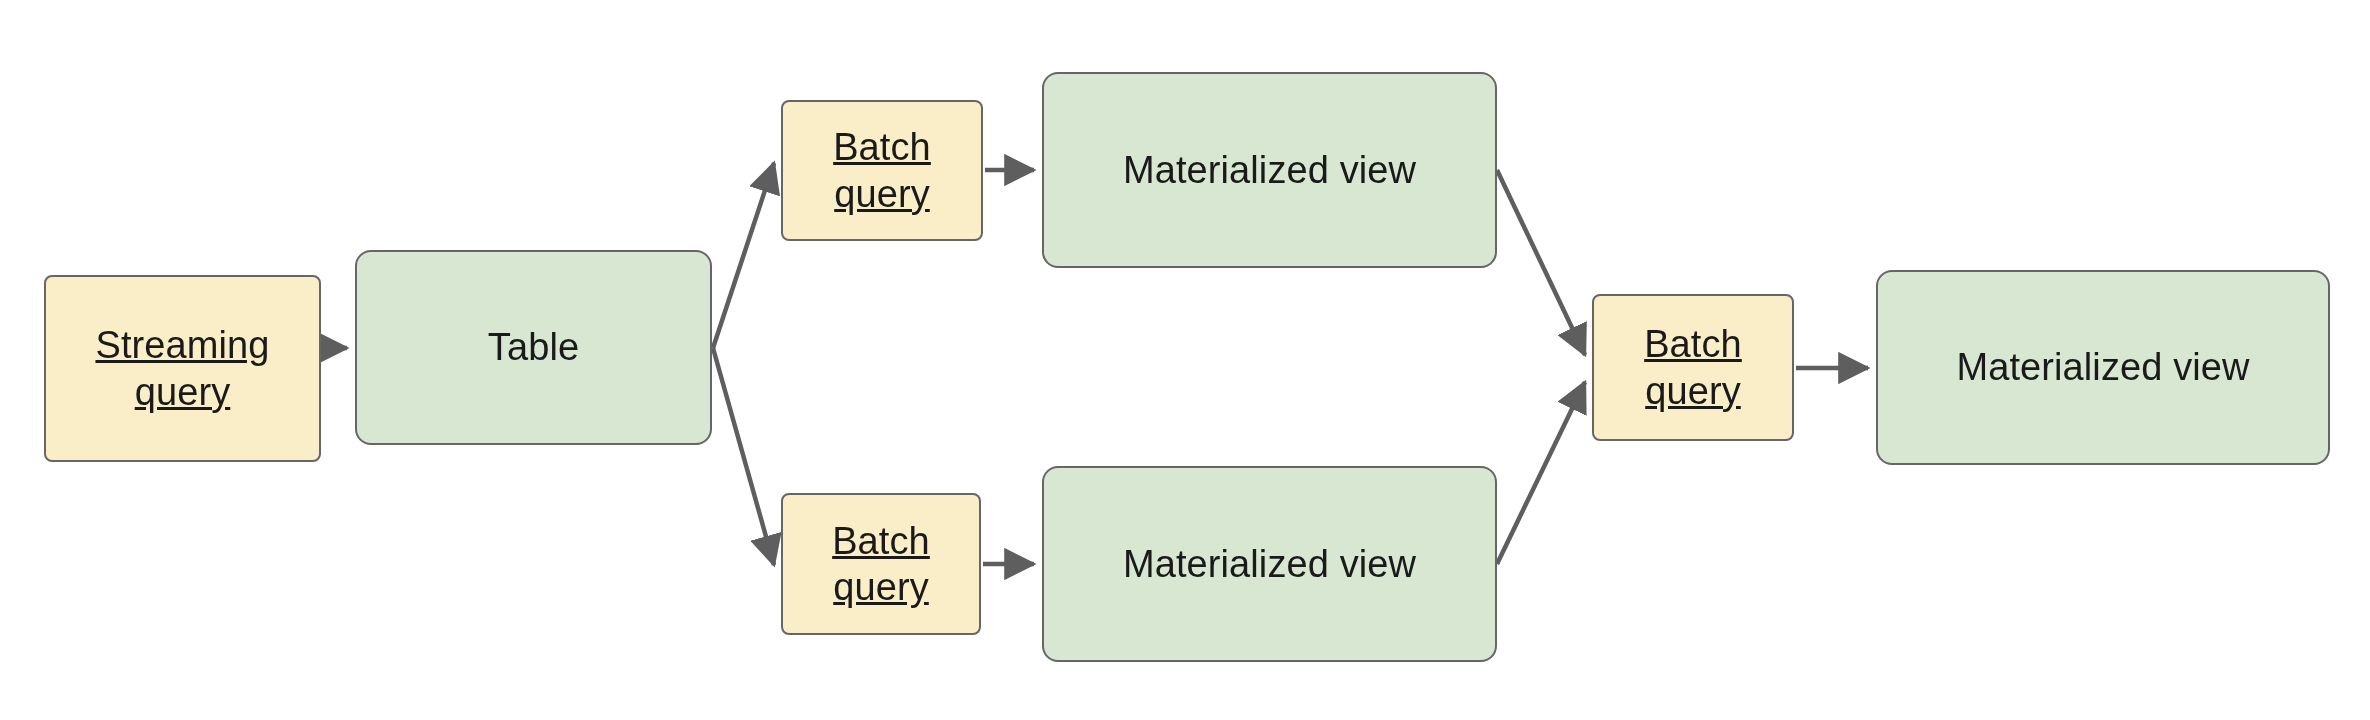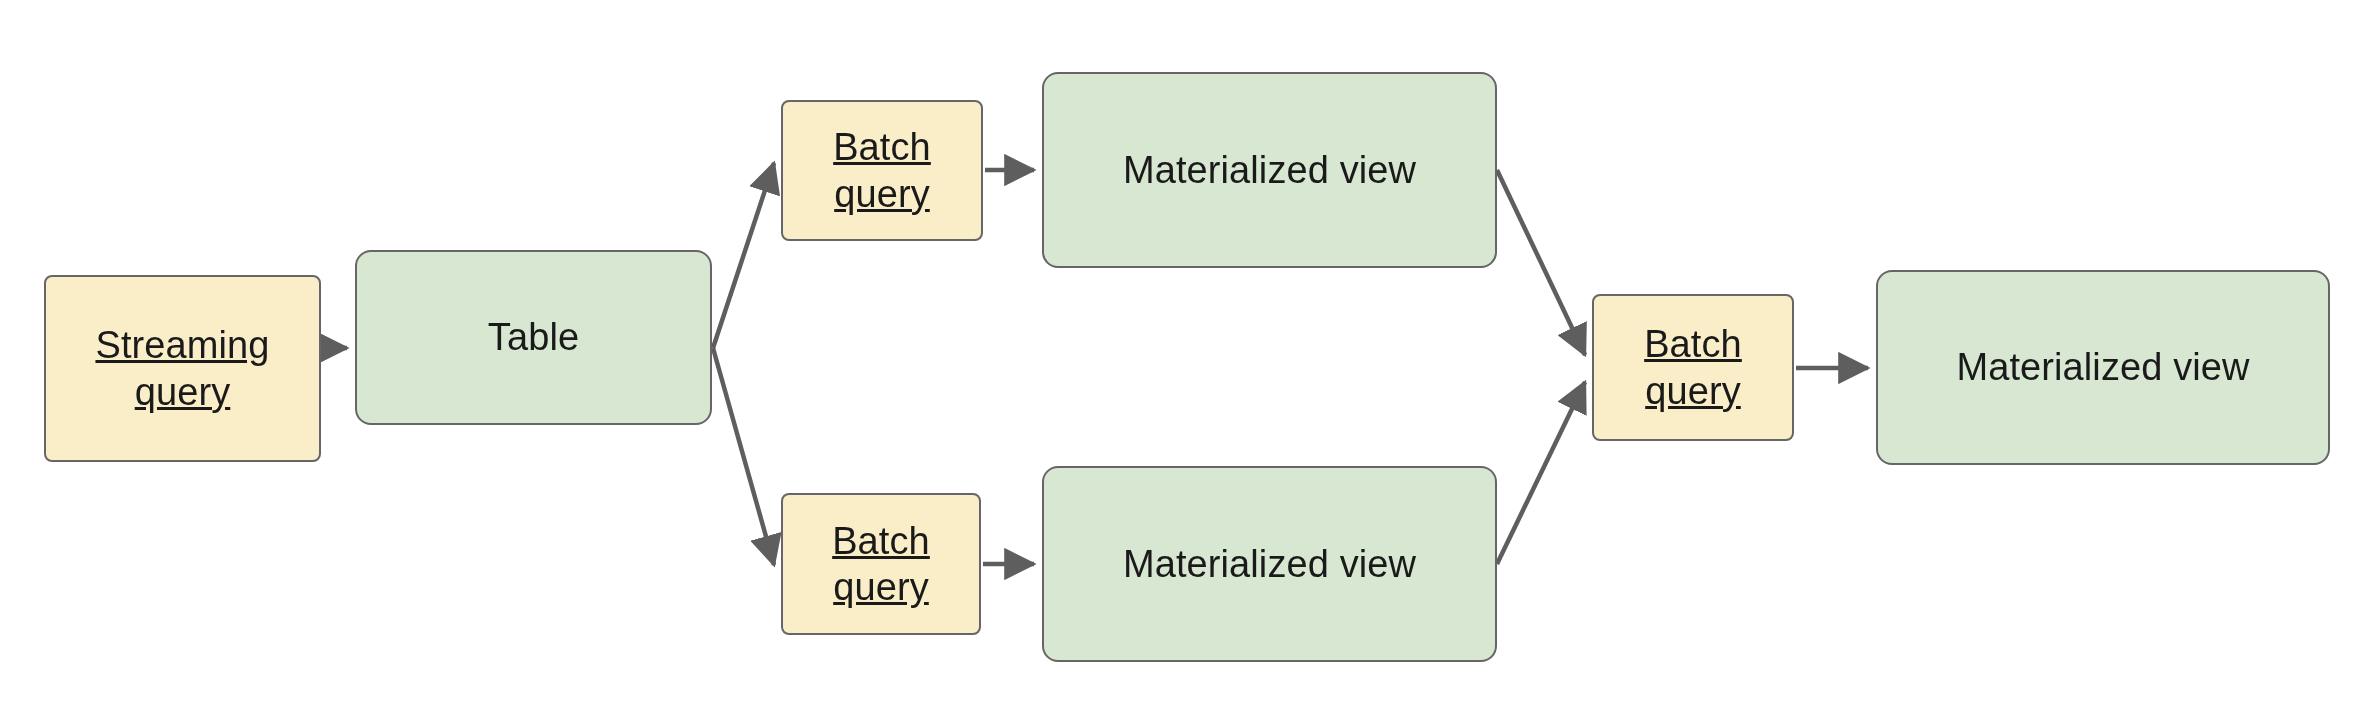--- a/index.html
+++ b/index.html
@@ -82,21 +82,21 @@
 
       <path d="M 1796 368 L 1868 368" marker-end="url(#arrow)"></path>
     </g>
   </svg>
 
   <div class="node node-process" id="node-streaming-query" style="left:31px; top:275px; width:277px; height:187px;margin-left:13px;">
     <span class="node-label">Streaming
 query</span>
   </div>
 
-  <div class="node node-store" id="node-table" style="left:355px; top:250px; width:357px; height:175px;">
+  <div class="node node-store" id="node-table" style="left:355px; top:250px; width:357px; height:195px;">
     <span class="node-label">Table</span>
   </div>
 
   <div class="node node-process" id="node-batch-query-top" style="left:781px; top:100px; width:202px; height:141px;">
     <span class="node-label">Batch
 query</span>
   </div>
 
   <div class="node node-store" id="node-materialized-view-top" style="left:1042px; top:72px; width:455px; height:196px;">
     <span class="node-label">Materialized view</span>

